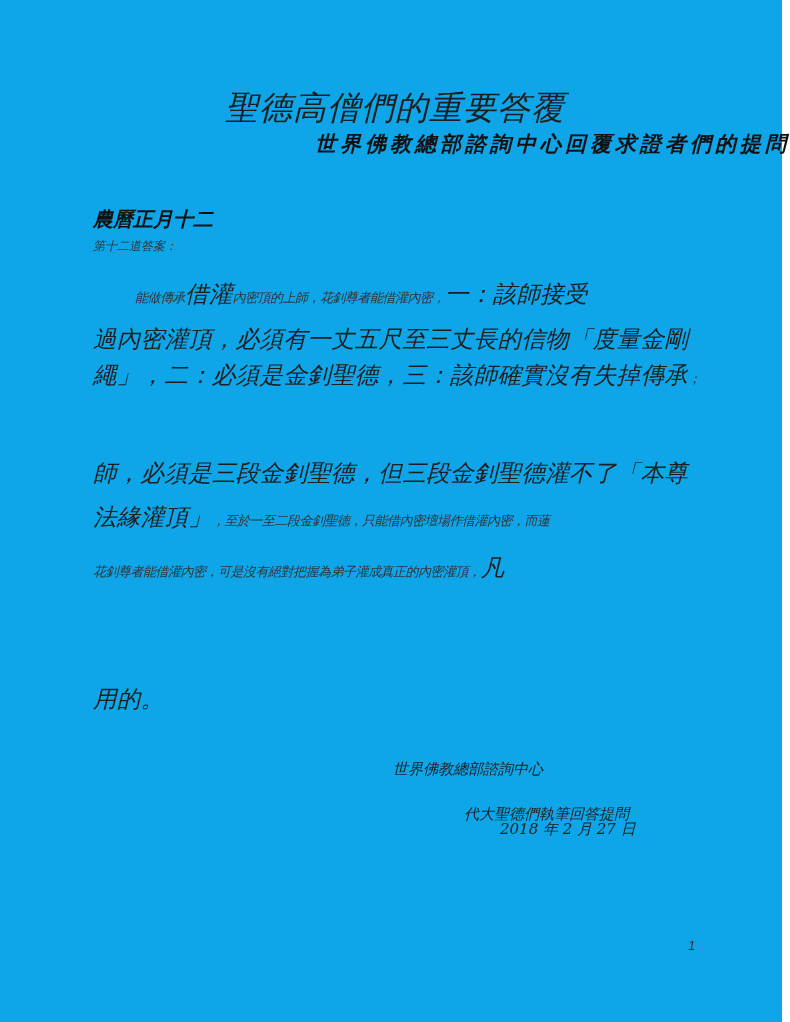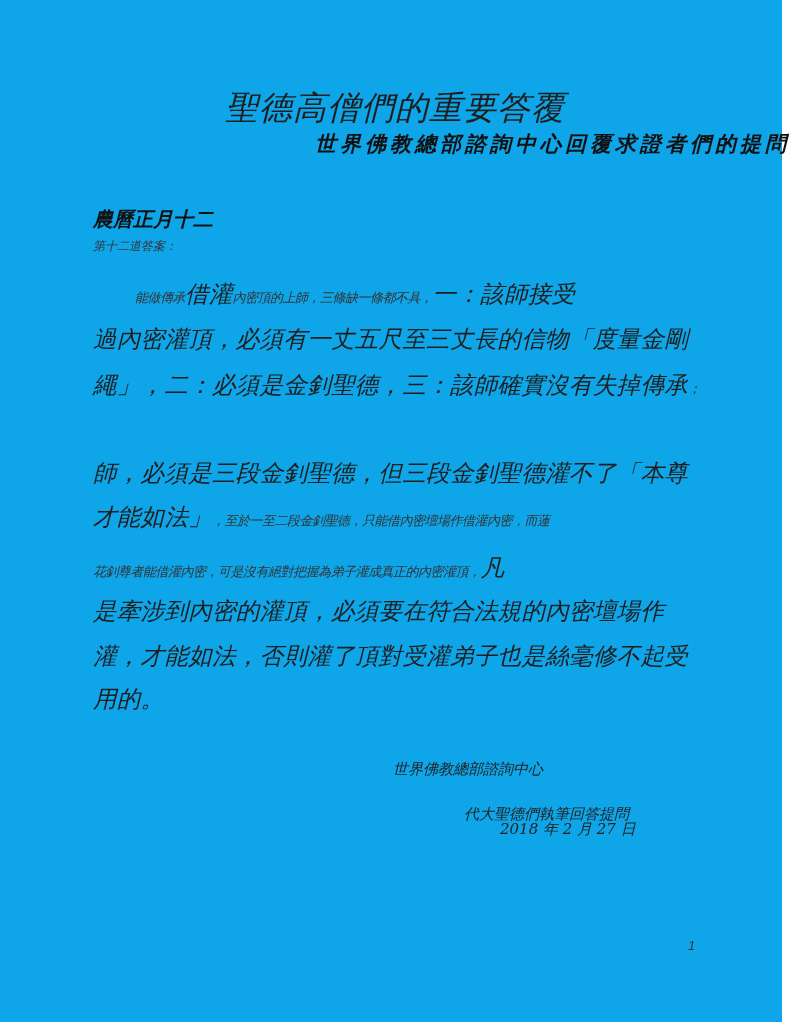--- a/index.html
+++ b/index.html
@@ -91,28 +91,26 @@
 </head>
 <body>
 
 <div class="page">
   <div class="title">聖德高僧們的重要答覆</div>
   <div class="subtitle">世界佛教總部諮詢中心回覆求證者們的提問</div>
 
   <div class="date-heading">農曆正月十二</div>
   <div class="answer-label">第十二道答案：</div>
 
-  <div class="body-line" style="left:135px; top:283px;"><span class="run-s">能做傳承</span><span class="run-l">借灌</span><span class="run-s">內密頂的上師，三條缺一條都不具，</span><span class="run-l">一：該師接受</span></div>
+  <div class="body-line" style="left:135px; top:283px;"><span class="run-s">能做傳承</span><span class="run-l">借灌</span><span class="run-s">內密頂的上師，花釗尊者能借灌內密，</span><span class="run-l">一：該師接受</span></div>
   <div class="body-line" style="top:328px;"><span class="run-l">過內密灌頂，必須有一丈五尺至三丈長的信物「度量金剛</span></div>
-  <div class="body-line" style="top:374px;"><span class="run-l">繩」，二：必須是金釗聖德，三：該師確實沒有失掉傳承</span><span class="run-s">；</span></div>
+  <div class="body-line" style="top:364px;"><span class="run-l">繩」，二：必須是金釗聖德，三：該師確實沒有失掉傳承</span><span class="run-s">；</span></div>
   <div class="body-line" style="top:462px;"><span class="run-l">師，必須是三段金釗聖德，但三段金釗聖德灌不了「本尊</span></div>
-  <div class="body-line" style="top:506px;"><span class="run-l">才能如法」</span><span class="run-s">，至於一至二段金釗聖德，只能借內密壇場作借灌內密，而蓮</span></div>
+  <div class="body-line" style="top:506px;"><span class="run-l">法緣灌頂」</span><span class="run-s">，至於一至二段金釗聖德，只能借內密壇場作借灌內密，而蓮</span></div>
   <div class="body-line" style="top:557px;"><span class="run-s">花釗尊者能借灌內密，可是沒有絕對把握為弟子灌成真正的內密灌頂，</span><span class="run-l">凡</span></div>
-  <div class="body-line" style="top:600px;"><span class="run-l">是牽涉到內密的灌頂，必須要在符合法規的內密壇場作</span></div>
-  <div class="body-line" style="top:645px;"><span class="run-l">灌，才能如法，否則灌了頂對受灌弟子也是絲毫修不起受</span></div>
   <div class="body-line" style="top:688px;"><span class="run-l">用的。</span></div>
 
   <div class="sig" style="left:393px; top:760px;">世界佛教總部諮詢中心</div>
   <div class="sig" style="left:464px; top:790px;margin-top:15px;">代大聖德們執筆回答提問</div>
   <div class="sig" style="left:500px; top:820px;">2018 年 2 月 27 日</div>
 
   <div class="page-number">1</div>
 </div>
 
 </body></html>

